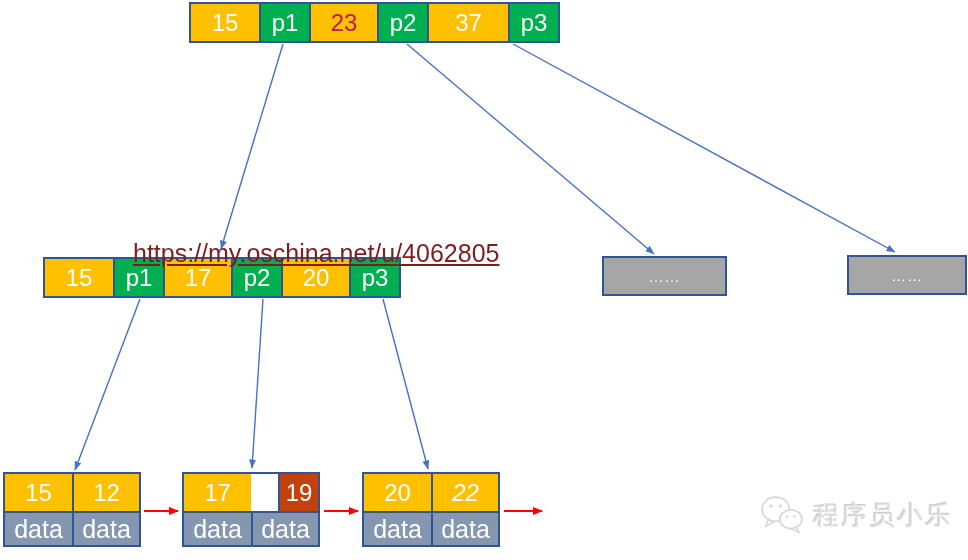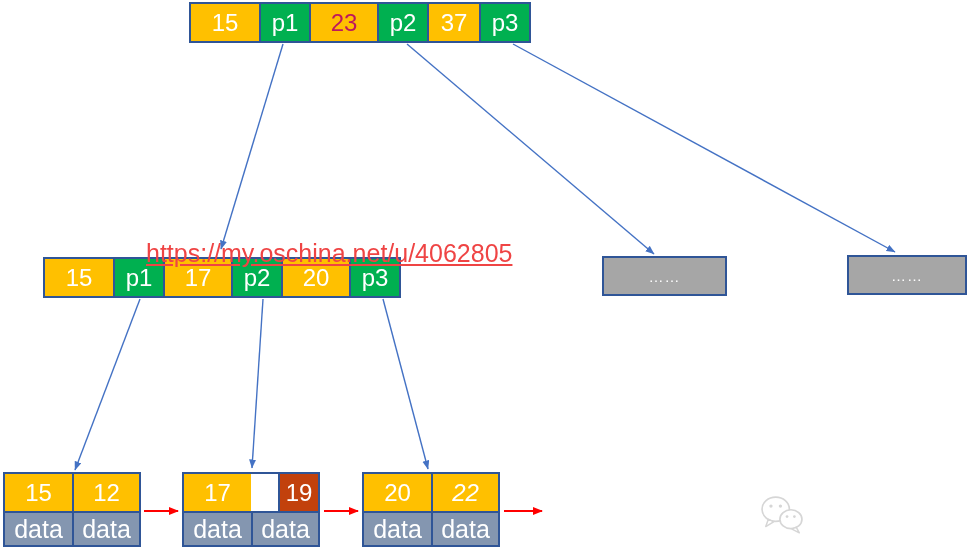--- a/index.html
+++ b/index.html
@@ -48,41 +48,42 @@
       <line x1="407" y1="44" x2="654" y2="254" stroke="#4472C4" stroke-width="1.4" marker-end="url(#mb)"></line>
       <line x1="513" y1="44" x2="895" y2="252" stroke="#4472C4" stroke-width="1.4" marker-end="url(#mb)"></line>
       <line x1="140" y1="299" x2="75" y2="470" stroke="#4472C4" stroke-width="1.4" marker-end="url(#mb)"></line>
       <line x1="263" y1="299" x2="252" y2="468" stroke="#4472C4" stroke-width="1.4" marker-end="url(#mb)"></line>
       <line x1="383" y1="299" x2="428" y2="469" stroke="#4472C4" stroke-width="1.4" marker-end="url(#mb)"></line>
       <line x1="144" y1="511" x2="178" y2="511" stroke="#FF0000" stroke-width="2" marker-end="url(#mr)"></line>
       <line x1="324" y1="511" x2="358" y2="511" stroke="#FF0000" stroke-width="2" marker-end="url(#mr)"></line>
       <line x1="504" y1="511" x2="542" y2="511" stroke="#FF0000" stroke-width="2" marker-end="url(#mr)"></line>
     </svg>
 
-  <a class="url-link" id="url-link" style="left: 146px; top: 240px; color: #ef4444;">https://my.oschina.net/u/4062805</a>
+  <a class="url-link" id="url-link" style="left: 133px; top: 240px; color: #7f1d1d;">https://my.oschina.net/u/4062805</a>
 
   <div class="brand" id="brand" style="left: 758px; top: 494px;">
     <svg width="48" height="42" viewBox="0 0 44 40">
       <ellipse cx="16" cy="14.5" rx="13" ry="11.5" fill="#ffffff" stroke="#d6d6d6" stroke-width="1.6"></ellipse>
       <path d="M9,24 L6.5,31 L14,26.5 Z" fill="#ffffff" stroke="#d6d6d6" stroke-width="1.4" stroke-linejoin="round"></path>
       <circle cx="11.5" cy="11.5" r="1.6" fill="#d6d6d6"></circle>
       <circle cx="20.5" cy="11.5" r="1.6" fill="#d6d6d6"></circle>
       <ellipse cx="30.5" cy="24" rx="10.5" ry="9" fill="#ffffff" stroke="#d6d6d6" stroke-width="1.6"></ellipse>
       <path d="M35.5,31.5 L38.5,37 L31.5,33.5 Z" fill="#ffffff" stroke="#d6d6d6" stroke-width="1.4" stroke-linejoin="round"></path>
       <circle cx="26.8" cy="21.5" r="1.3" fill="#d6d6d6"></circle>
       <circle cx="33.8" cy="21.5" r="1.3" fill="#d6d6d6"></circle>
     </svg>
+    <span class="brand-text" style="color: rgb(221, 221, 221);">程序员小乐</span>
   </div>
 
 <div class="node" style="left: 189px; top: 2px; border-color: rgb(47, 85, 151);">
       <div class="cell key" style="background: rgb(255, 192, 0); color: rgb(255, 255, 255); width: 68px; height: 37px;">15</div>
       <div class="cell pointer" style="background: rgb(0, 176, 80); color: rgb(255, 255, 255); width: 50px; height: 37px;">p1</div>
       <div class="cell key" style="background: rgb(255, 192, 0); color: #be185d; width: 68px; height: 37px;">23</div>
       <div class="cell pointer" style="background: rgb(0, 176, 80); color: rgb(255, 255, 255); width: 50px; height: 37px;">p2</div>
-      <div class="cell key" style="background: rgb(255, 192, 0); color: rgb(255, 255, 255); width: 52px; height: 37px;">37</div>
+      <div class="cell key" style="background: rgb(255, 192, 0); color: rgb(255, 255, 255); width: 81px; height: 37px;">37</div>
       <div class="cell pointer" style="background: rgb(0, 176, 80); color: rgb(255, 255, 255); width: 50px; height: 37px;">p3</div>
     </div>
     <div class="node" style="left: 43px; top: 257px; border-color: rgb(47, 85, 151);">
       <div class="cell key" style="background: rgb(255, 192, 0); color: rgb(255, 255, 255); width: 68px; height: 37px;">15</div>
       <div class="cell pointer" style="background: rgb(0, 176, 80); color: rgb(255, 255, 255); width: 50px; height: 37px;">p1</div>
       <div class="cell key" style="background: rgb(255, 192, 0); color: rgb(255, 255, 255); width: 68px; height: 37px;">17</div>
       <div class="cell pointer" style="background: rgb(0, 176, 80); color: rgb(255, 255, 255); width: 50px; height: 37px;">p2</div>
       <div class="cell key" style="background: rgb(255, 192, 0); color: rgb(255, 255, 255); width: 68px; height: 37px;">20</div>
       <div class="cell pointer" style="background: rgb(0, 176, 80); color: rgb(255, 255, 255); width: 50px; height: 37px;">p3</div>
     </div>

